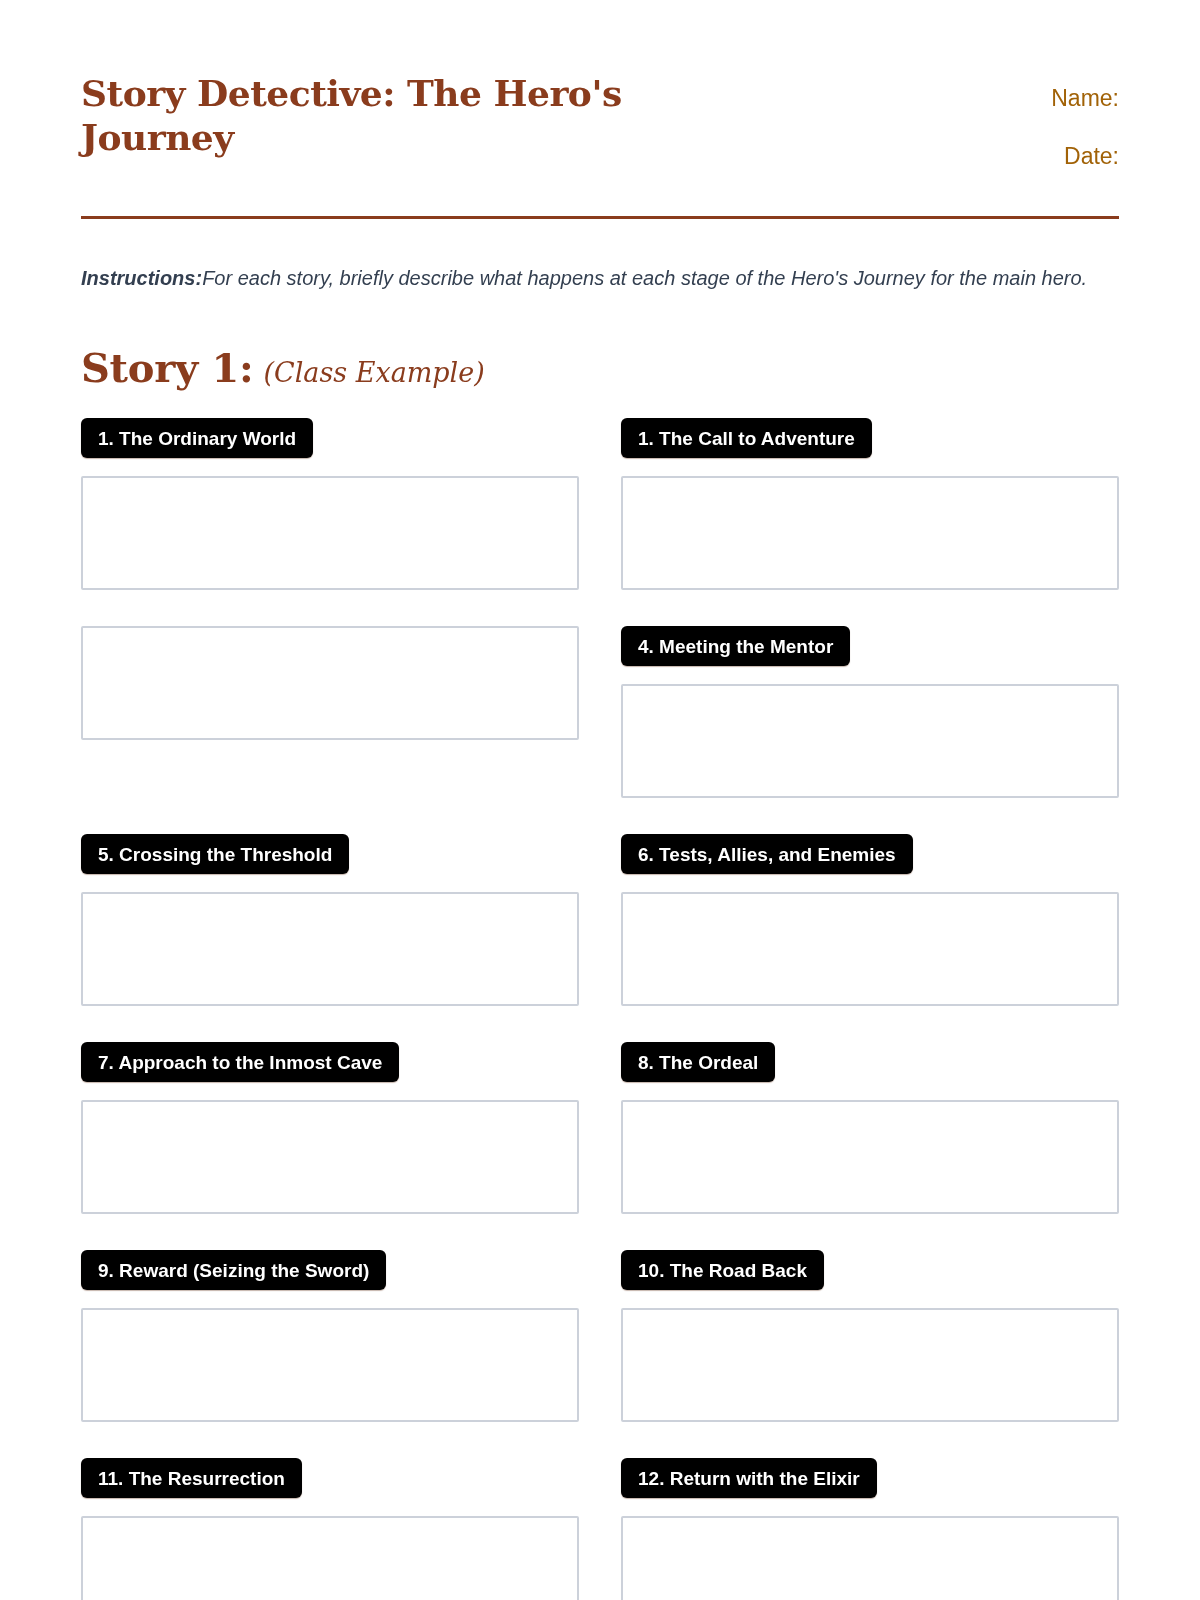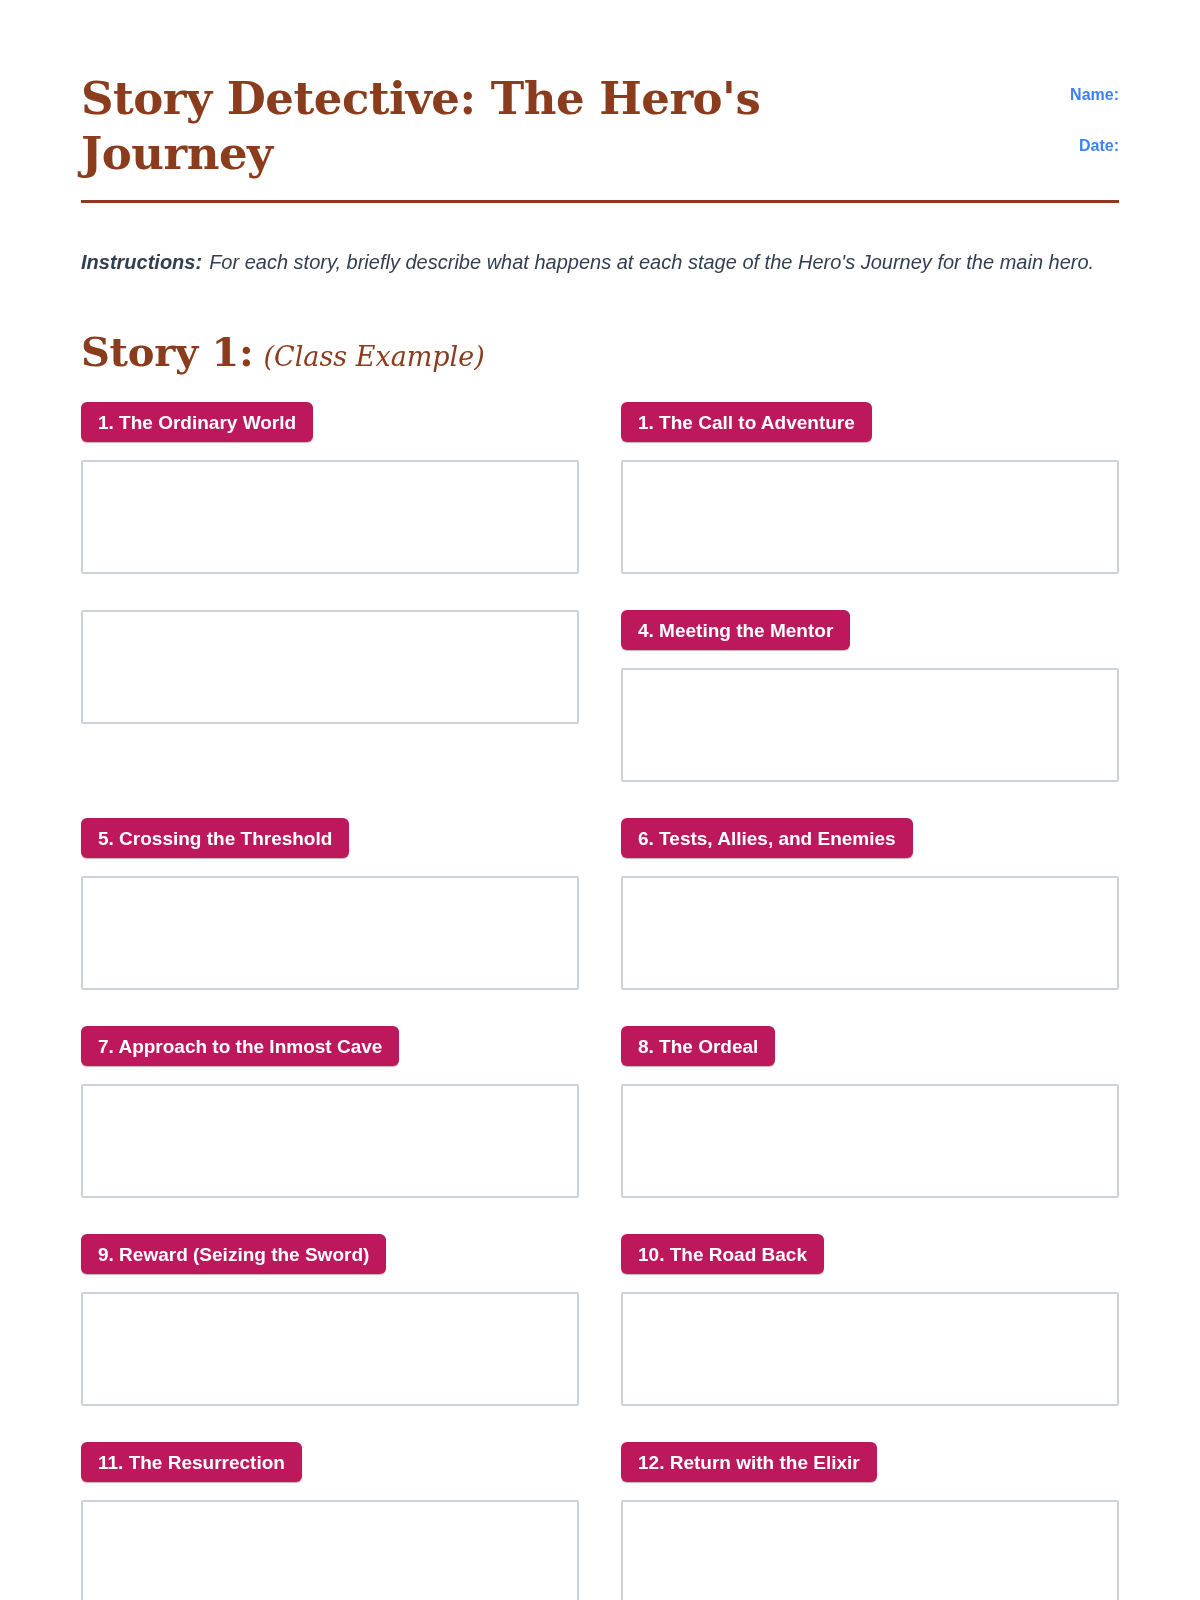--- a/index.html
+++ b/index.html
@@ -15,37 +15,36 @@
   
   .header {
     display: flex;
     justify-content: space-between;
     align-items: flex-start;
     padding-top: 72px;
   }
   .title {
     font-family: "DejaVu Serif", "Liberation Serif", serif;
     font-weight: 700;
-    font-size: 45px;
+    font-size: 36px;
     line-height: 1.22;
     color: #8a3c1d;
     max-width: 680px;
     letter-spacing: -0.5px;
   }
   .namedate {
     width: 240px;
     flex-shrink: 0;
     text-align: right;
     padding-top: 14px;
   }
   .nd-label {
-    font-size: 16px;
-    color: #3b82f6;
+    font-size: 23px;
+    color: #a16207;
     line-height: 1.1;
-    font-weight: bold;
   }
   .nd-line {
     font-size: 15px;
     color: #3c4758;
     letter-spacing: 0.5px;
     line-height: 1.0;
     margin: 8px 0 10px 0;
     white-space: nowrap;
     overflow: hidden;
   }
@@ -59,21 +58,21 @@
   .instructions {
     margin-top: 44px;
     font-size: 20px;
     font-style: italic;
     line-height: 1.55;
     color: #333f50;
     max-width: 1040px;
   }
   .instr-label {
     font-weight: 700;
-    margin-right: 7px;
+    margin-right: 0;
   }
 
   
   .story-heading {
     margin-top: 50px;
     font-family: "DejaVu Serif", "Liberation Serif", serif;
     color: #8a3c1d;
     font-weight: 400;
   }
   .story-num {
@@ -91,21 +90,21 @@
   
   .grid {
     margin-top: 27px;
     display: grid;
     grid-template-columns: 1fr 1fr;
     column-gap: 42px;
     row-gap: 36px;
   }
   .badge {
     display: inline-block;
-    background: #be185d;
+    background: #000000;
     color: #ffffff;
     font-weight: 700;
     font-size: 19px;
     line-height: 1;
     padding: 11px 17px 10px 17px;
     border-radius: 6px;
     box-shadow: 0 1px 1px rgba(90, 40, 15, 0.35);
     margin-bottom: 18px;
     white-space: nowrap;
   }

